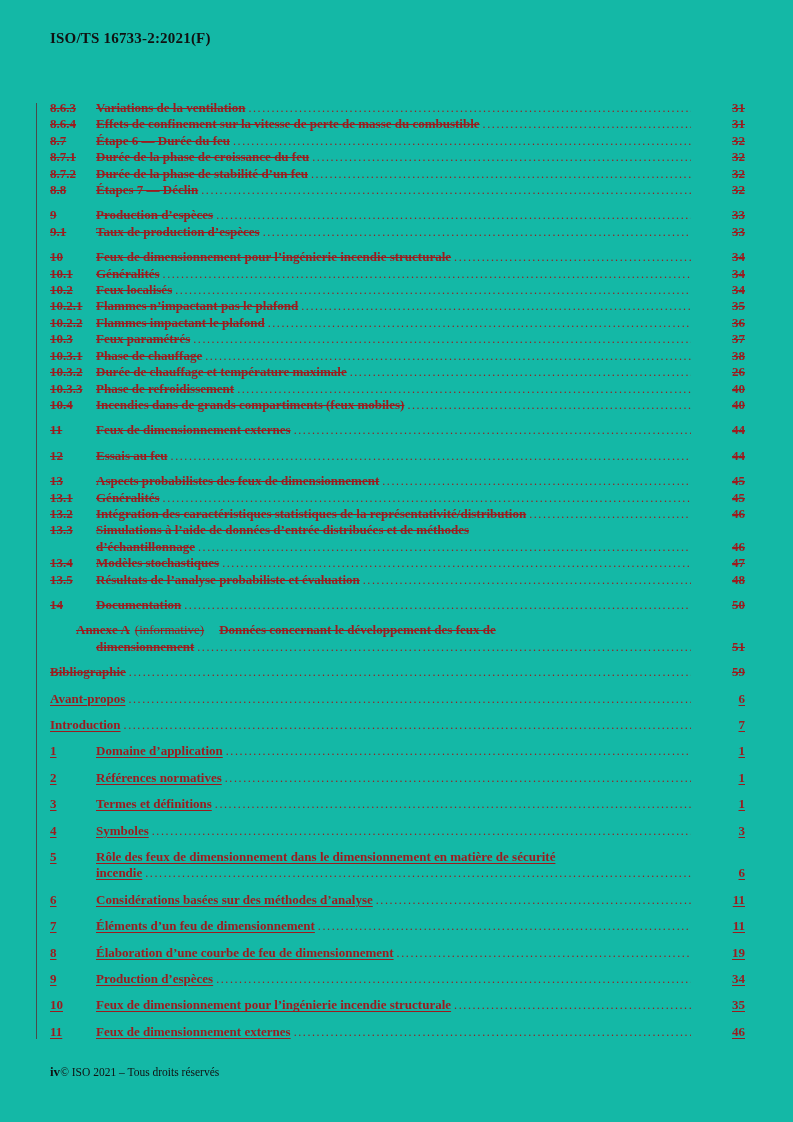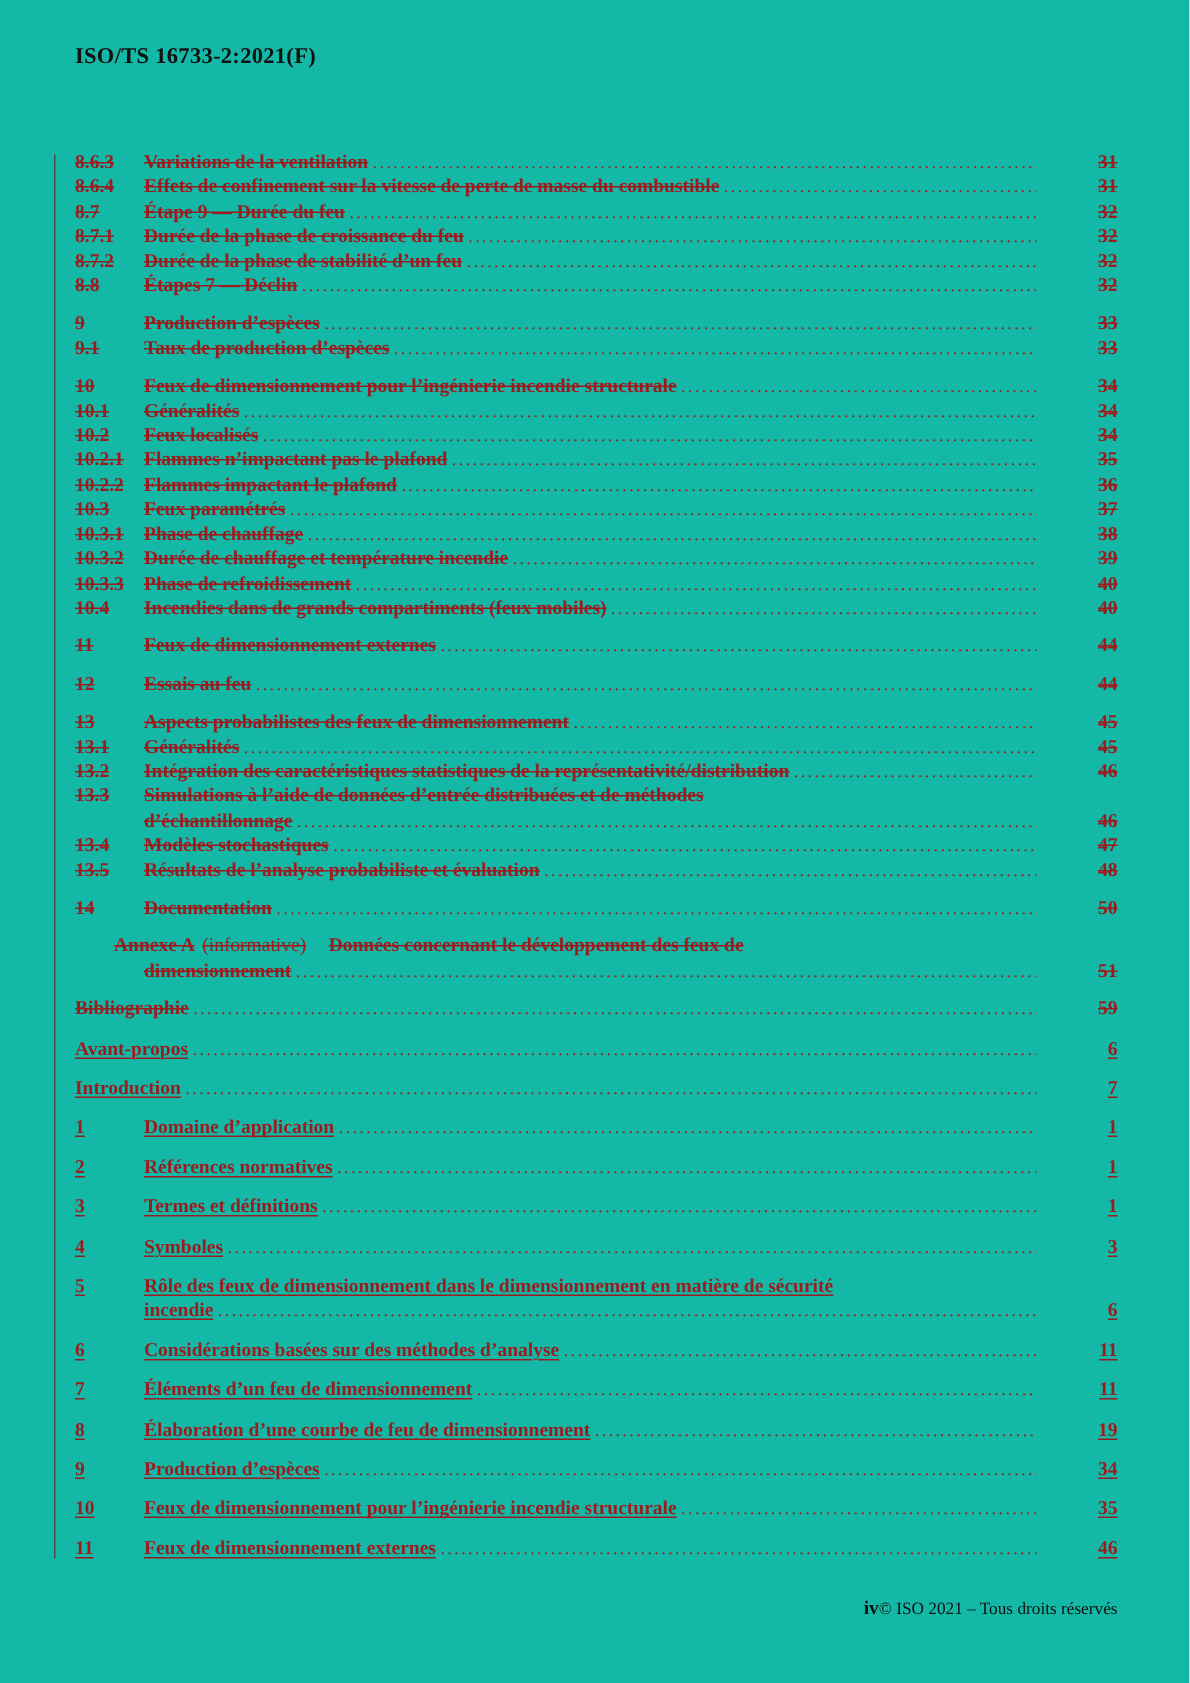--- a/index.html
+++ b/index.html
@@ -75,21 +75,21 @@
   .deleted .qualifier { text-decoration: line-through; text-decoration-thickness: 1px; }
   .inserted .num,
   .inserted .title,
   .inserted .page-num { text-decoration: underline; text-underline-offset: 2px; text-decoration-thickness: 1px; }
   .doc-footer {
     position: absolute;
     left: 50px;
     right: 48px;
     bottom: 42px;
     display: flex;
-    justify-content: flex-end;
+    justify-content: flex-start;
     align-items: baseline;
     color: var(--ink, #111111);
     font-size: 11.5px;
   }
   .doc-footer .page-roman { font-weight: bold; font-size: 13px; }
 </style>
 </head>
 <body>
 
 <div class="page">
@@ -108,21 +108,21 @@
         <div class="toc-line">
           <span class="num">8.6.4</span>
           <span class="title">Effets de confinement sur la vitesse de perte de masse du combustible</span>
           <span class="leader">....................................................................................................................................................................................................................................................................</span>
           <span class="page-num">31</span>
         </div>
       </div>
       <div class="toc-entry deleted">
         <div class="toc-line">
           <span class="num">8.7</span>
-          <span class="title">Étape 9 — Durée du feu</span>
+          <span class="title">Étape 6 — Durée du feu</span>
           <span class="leader">....................................................................................................................................................................................................................................................................</span>
           <span class="page-num">32</span>
         </div>
       </div>
       <div class="toc-entry deleted">
         <div class="toc-line">
           <span class="num">8.7.1</span>
           <span class="title">Durée de la phase de croissance du feu</span>
           <span class="leader">....................................................................................................................................................................................................................................................................</span>
           <span class="page-num">32</span>
@@ -212,23 +212,23 @@
         <div class="toc-line">
           <span class="num">10.3.1</span>
           <span class="title">Phase de chauffage</span>
           <span class="leader">....................................................................................................................................................................................................................................................................</span>
           <span class="page-num">38</span>
         </div>
       </div>
       <div class="toc-entry deleted">
         <div class="toc-line">
           <span class="num">10.3.2</span>
-          <span class="title">Durée de chauffage et température incendie</span>
-          <span class="leader">....................................................................................................................................................................................................................................................................</span>
-          <span class="page-num">39</span>
+          <span class="title">Durée de chauffage et température maximale</span>
+          <span class="leader">....................................................................................................................................................................................................................................................................</span>
+          <span class="page-num">26</span>
         </div>
       </div>
       <div class="toc-entry deleted">
         <div class="toc-line">
           <span class="num">10.3.3</span>
           <span class="title">Phase de refroidissement</span>
           <span class="leader">....................................................................................................................................................................................................................................................................</span>
           <span class="page-num">40</span>
         </div>
       </div>

